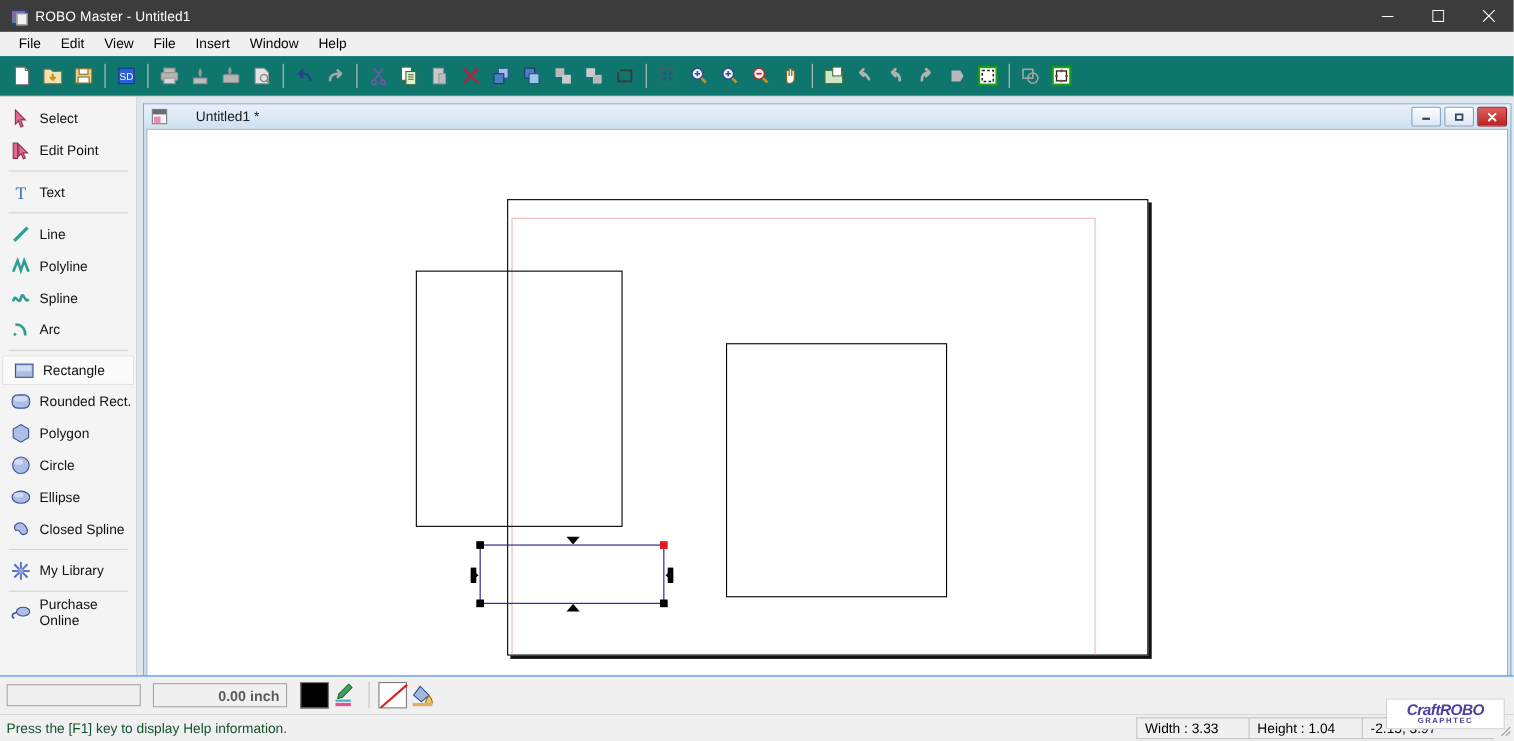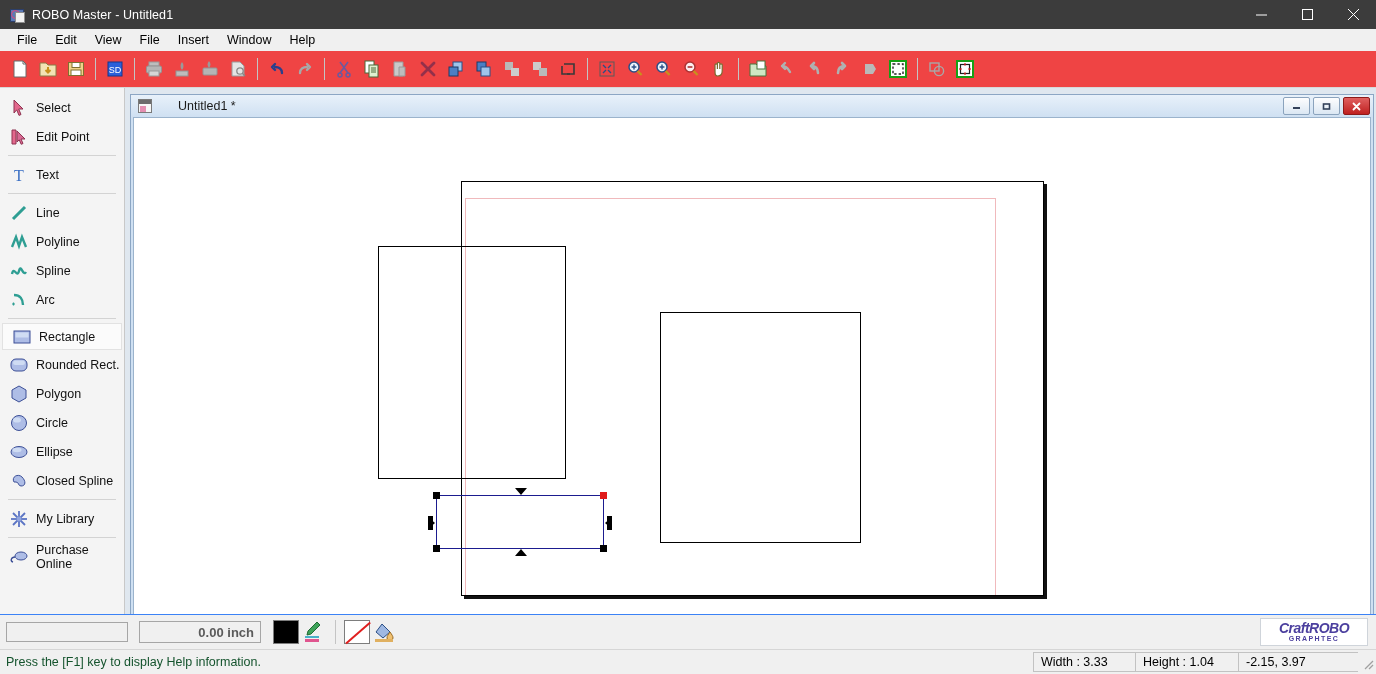--- a/index.html
+++ b/index.html
@@ -20,21 +20,21 @@
   .titlebar .title{color:#fff;font-size:12.5px;letter-spacing:.1px;}
   .winbtns{margin-left:auto;display:flex;height:29px;}
   .winbtn{width:46px;height:29px;display:flex;align-items:center;justify-content:center;color:#fff;}
   .winbtn svg{display:block;}
 
   
   .menubar{height:22px;background:#f0f0f0;display:flex;align-items:center;padding-left:8px;flex:0 0 auto;}
   .menuitem{padding:3px 9px;font-size:12.5px;color:#000;}
 
   
-  .toolbar{height:36px;background:#ef4444;display:flex;align-items:center;padding-left:6px;flex:0 0 auto;
+  .toolbar{height:36px;background:#0f766e;display:flex;align-items:center;padding-left:6px;flex:0 0 auto;
            border-bottom:1px solid #d8d8d8;}
   .tb{width:26px;height:26px;margin:0 1px;display:flex;align-items:center;justify-content:center;}
   .tb svg{display:block;}
   .tbsep{width:1px;height:22px;background:#c4c4c4;margin:0 5px;}
 
   
   .bodyrow{flex:1 1 auto;display:flex;min-height:0;background:#f0f0f0;}
 
   
   .sidebar{width:125px;background:#f4f4f4;border-right:1px solid #c8c8c8;flex:0 0 auto;
@@ -90,21 +90,21 @@
   .thinfield{width:122px;height:20px;background:#f0f0f0;border:1px solid #a6a6a6;box-sizing:border-box;}
   .valuefield{width:122px;height:22px;background:#f0f0f0;border:1px solid #a6a6a6;box-sizing:border-box;
               display:flex;align-items:center;justify-content:flex-end;padding-right:6px;
               font-weight:bold;font-size:13px;color:#5b5b5b;margin-left:11px;}
   .swatch{width:26px;height:24px;background:#000;border:1px solid #7d7d7d;margin-left:12px;box-sizing:border-box;}
   .bsep{width:1px;height:24px;background:#c4c4c4;margin:0 8px;}
   .icobtn{width:28px;height:26px;display:flex;align-items:center;justify-content:center;}
   .nofill{width:26px;height:24px;background:#fff;border:1px solid #7d7d7d;position:relative;box-sizing:border-box;}
   .nofill:after{content:"";position:absolute;left:-3px;top:11px;width:32px;height:1.6px;background:#e02020;
                 transform:rotate(-41deg);}
-  .logo{position:absolute;right:8px;top:3px;width:108px;height:28px;
+  .logo{position:absolute;right:8px;top:20px;width:108px;height:28px;
         border:1px solid #cfd4da;background:#fff;display:flex;flex-direction:column;
         align-items:center;justify-content:center;box-sizing:border-box;}
   .logo .l1{font-size:14px;font-weight:bold;font-style:italic;color:#4b3f9e;letter-spacing:-.5px;line-height:13px;}
   .logo .l2{font-size:7px;font-weight:bold;color:#4b3f9e;letter-spacing:1.4px;line-height:8px;}
 
   
   .statusbar{height:24px;background:#f0f0f0;display:flex;align-items:center;flex:0 0 auto;
              border-top:1px solid #d6d6d6;}
   .sbtext{padding-left:6px;font-size:12.5px;color:#14532d;}
   .sbcells{margin-left:auto;display:flex;height:20px;align-items:stretch;}

